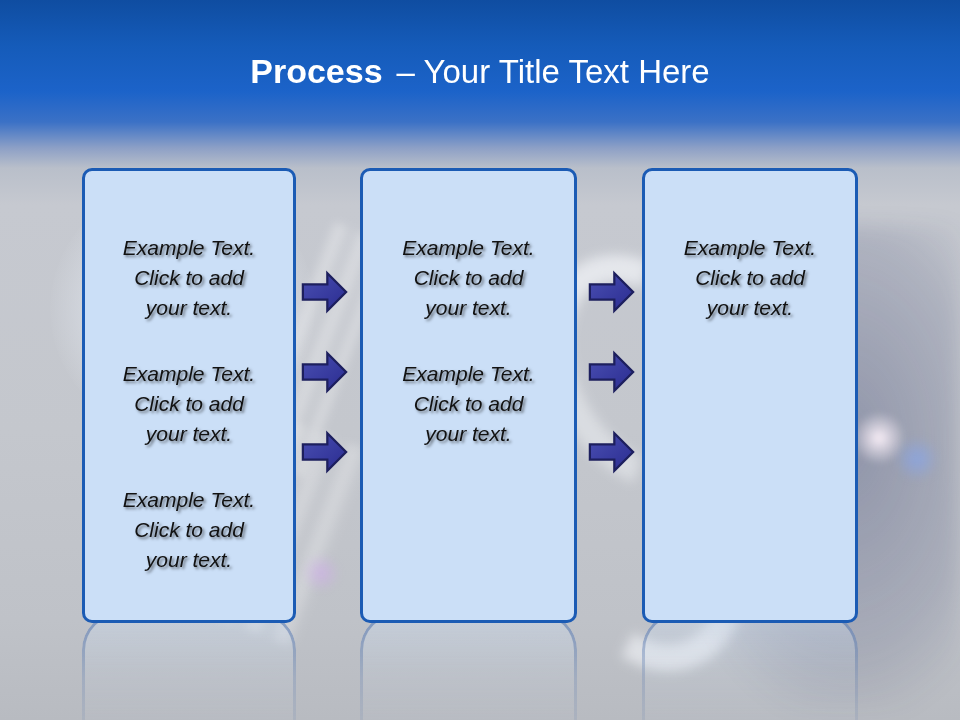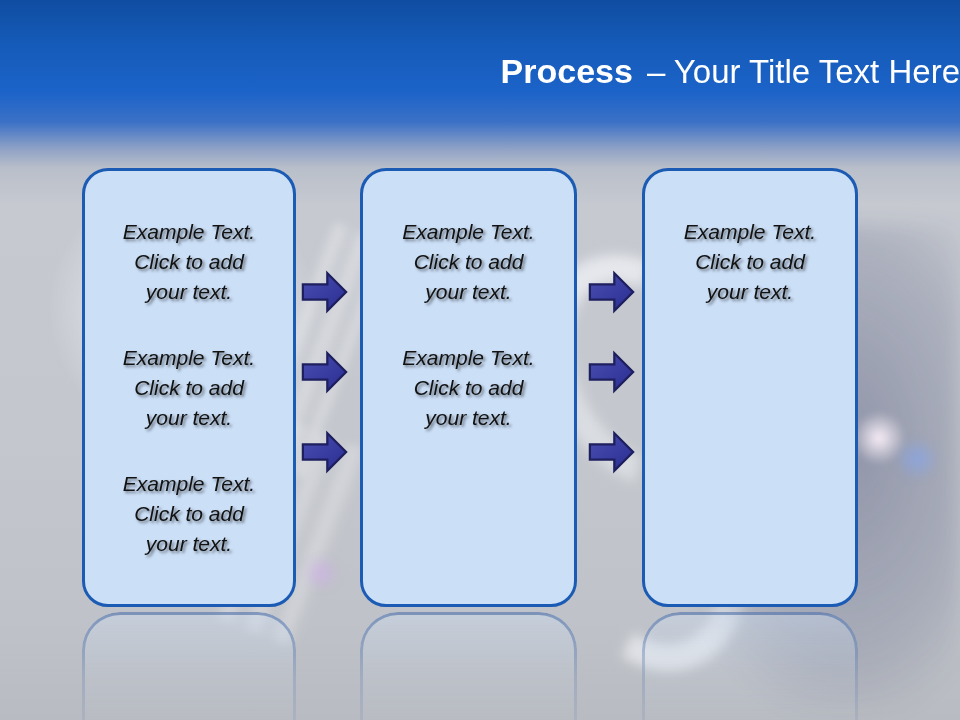--- a/index.html
+++ b/index.html
@@ -77,34 +77,34 @@
   }
   .deco-purple-dot {
     left: 300px; top: 554px; width: 42px; height: 38px; border-radius: 50%;
     background: radial-gradient(circle, rgba(208,172,236,0.6) 0%, rgba(208,172,236,0) 70%);
     filter: blur(3px);
   }
 
   
   .title-row {
     position: absolute; left: 0; top: 52px; width: 100%;
-    text-align: right; color: #ffffff; z-index: 5;
+    text-align: center; color: #ffffff; z-index: 5;
     white-space: nowrap;
   }
   .title-bold   { font-size: 34px; font-weight: 700; margin-right: 14px; }
   .title-rest   { font-size: 33px; font-weight: 400; }
 
   
   .step-box {
     position: absolute; top: 168px; height: 433px; z-index: 3;
     background: #cbdff7;
     border: 3px solid #1b5bb4;
-    border-radius: 26px;
+    border-radius: 10px;
     box-sizing: content-box;
-    padding-top: 0;
+    padding-top: 16px;
   }
   .step-box-1 { left: 82px;  width: 208px; }
   .step-box-2 { left: 360px; width: 211px; }
   .step-box-3 { left: 642px; width: 210px; }
 
   .para {
     margin: 0 10px 36px 10px;
     text-align: center;
     font-style: italic;
     font-size: 21px;

